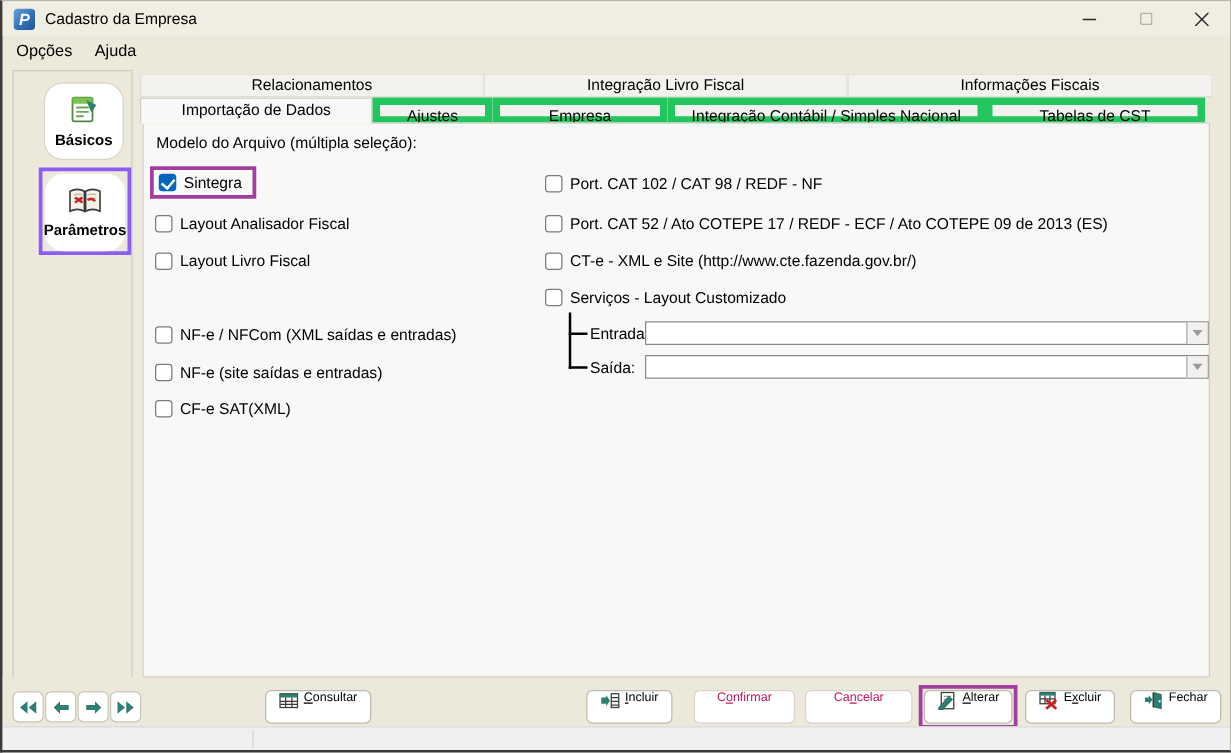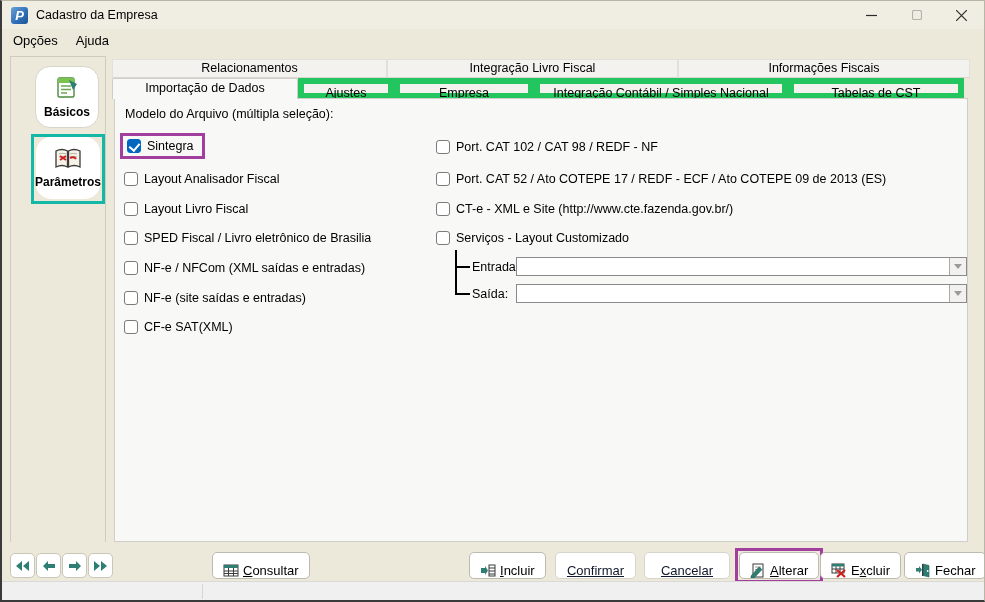--- a/index.html
+++ b/index.html
@@ -23,21 +23,21 @@
   .win-btn.disabled { color:#b4b2ac; }
   .win-btn svg { display:block; }
   
   .menubar { position:absolute; left:2px; top:28px; right:0; height:22px; display:flex; align-items:center; background:#ece9db; }
   .menu-item { padding:2px 9px; font-size:13px; }
   
   .sidebar { position:absolute; left:8px; top:55px; width:96px; height:490px; background:#ece9db; border:1px solid #cfccbf; }
   .side-btn { position:absolute; left:24px; width:64px; height:62px; background:#fff; border:1px solid #d8d5c9; border-radius:15px;
     display:flex; flex-direction:column; align-items:center; justify-content:center; gap:4px; }
   .side-btn .lbl { font-weight:bold; font-size:12px; }
-  .side-hl { position:absolute; left:20px; width:74px; height:70px; border:3px solid #14b8a6; display:flex; align-items:flex-start; justify-content:center; }
+  .side-hl { position:absolute; left:20px; width:74px; height:70px; border:3px solid #8b5cf6; display:flex; align-items:flex-end; justify-content:center; }
   .side-hl .side-btn { position:static; }
   
   .tabs-row1 { position:absolute; left:110px; top:58px; width:858px; height:19px; display:flex; }
   .tab1 { background:#f3f2ef; border:1px solid #e2e0da; border-bottom:1px solid #d9d7d0; text-align:center; font-size:12.5px; line-height:17px; }
   .tabs-row2 { position:absolute; left:110px; top:77px; width:858px; height:21px; display:flex; }
   .tab2 { background:#f3f2ef; border:6px solid #22c55e; text-align:center; font-size:12.5px; line-height:19px; }
   .tab2.active { background:#f8f8f7; border:1px solid #d0cec8; border-bottom:none; position:relative; z-index:3; border-radius:2px 2px 0 0; }
   
   .panel { position:absolute; left:112px; top:97px; width:854px; height:444px; background:#f8f8f7;
     border:1px solid #d0cec8; border-top:1px solid #d0cec8; z-index:2; }
@@ -54,22 +54,22 @@
   .combo-label { position:absolute; }
   .combo { position:absolute; height:19px; background:#fff; border:1px solid #8a8a8a; display:flex; }
   .combo .field { flex:1; }
   .combo .drop { width:17px; background:#f2f1ef; border-left:1px solid #aaa; display:flex; align-items:center; justify-content:center; }
   .combo .drop::after { content:""; border-left:4px solid transparent; border-right:4px solid transparent; border-top:5px solid #9a9a9a; }
   
   .toolbar { position:absolute; left:0; right:0; top:541px; height:39px; background:#ece9db; }
   .nav-btn { position:absolute; top:11px; width:25px; height:25px; background:#fff; border:1px solid #c9c6ba; border-radius:5px;
     display:flex; align-items:center; justify-content:center; }
   .btn { position:absolute; top:10px; height:27px; background:#fff; border:1px solid #bdbab0; border-radius:5px;
-    display:flex; align-items:flex-end; justify-content:center; gap:4px; font-size:13px; padding:0 10px; }
-  .btn.disabled { color:#0f172a; border-color:#d6d4cc;text-decoration:underline; }
+    display:flex; align-items:flex-start; justify-content:center; gap:4px; font-size:10px; padding:0 10px; }
+  .btn.disabled { color:#be185d; border-color:#d6d4cc; }
   .btn u { text-decoration:underline; }
   .btn-hl { position:absolute; top:6px; border:3px solid #a23f9e; padding:1px; background:transparent; }
   .btn-hl .btn { position:static; }
   .icon16 { width:16px; height:15px; display:block; }
   
   .statusbar { position:absolute; left:0; right:0; top:580px; height:20px; background:#f0f0f0; border-top:1px solid #d9d9d9; }
   .statusbar .divider { position:absolute; left:200px; top:2px; bottom:2px; width:1px; background:#d5d5d5; }
 </style>
 </head>
 <body>
@@ -150,24 +150,20 @@
       <span>Sintegra</span>
     </div>
 
     <div class="cbrow" style="left:9px; top:73px;">
       <span class="cb"></span>
       <span>Layout Analisador Fiscal</span>
     </div>
     <div class="cbrow" style="left:9px; top:103px;">
       <span class="cb"></span>
       <span>Layout Livro Fiscal</span>
-    </div>
-    <div class="cbrow" style="left:9px; top:132px;">
-      <span class="cb"></span>
-      <span>SPED Fiscal / Livro eletrônico de Brasilia</span>
     </div>
     <div class="cbrow" style="left:9px; top:162px;">
       <span class="cb"></span>
       <span>NF-e / NFCom (XML saídas e entradas)</span>
     </div>
     <div class="cbrow" style="left:9px; top:192px;">
       <span class="cb"></span>
       <span>NF-e (site saídas e entradas)</span>
     </div>
     <div class="cbrow" style="left:9px; top:221px;">

